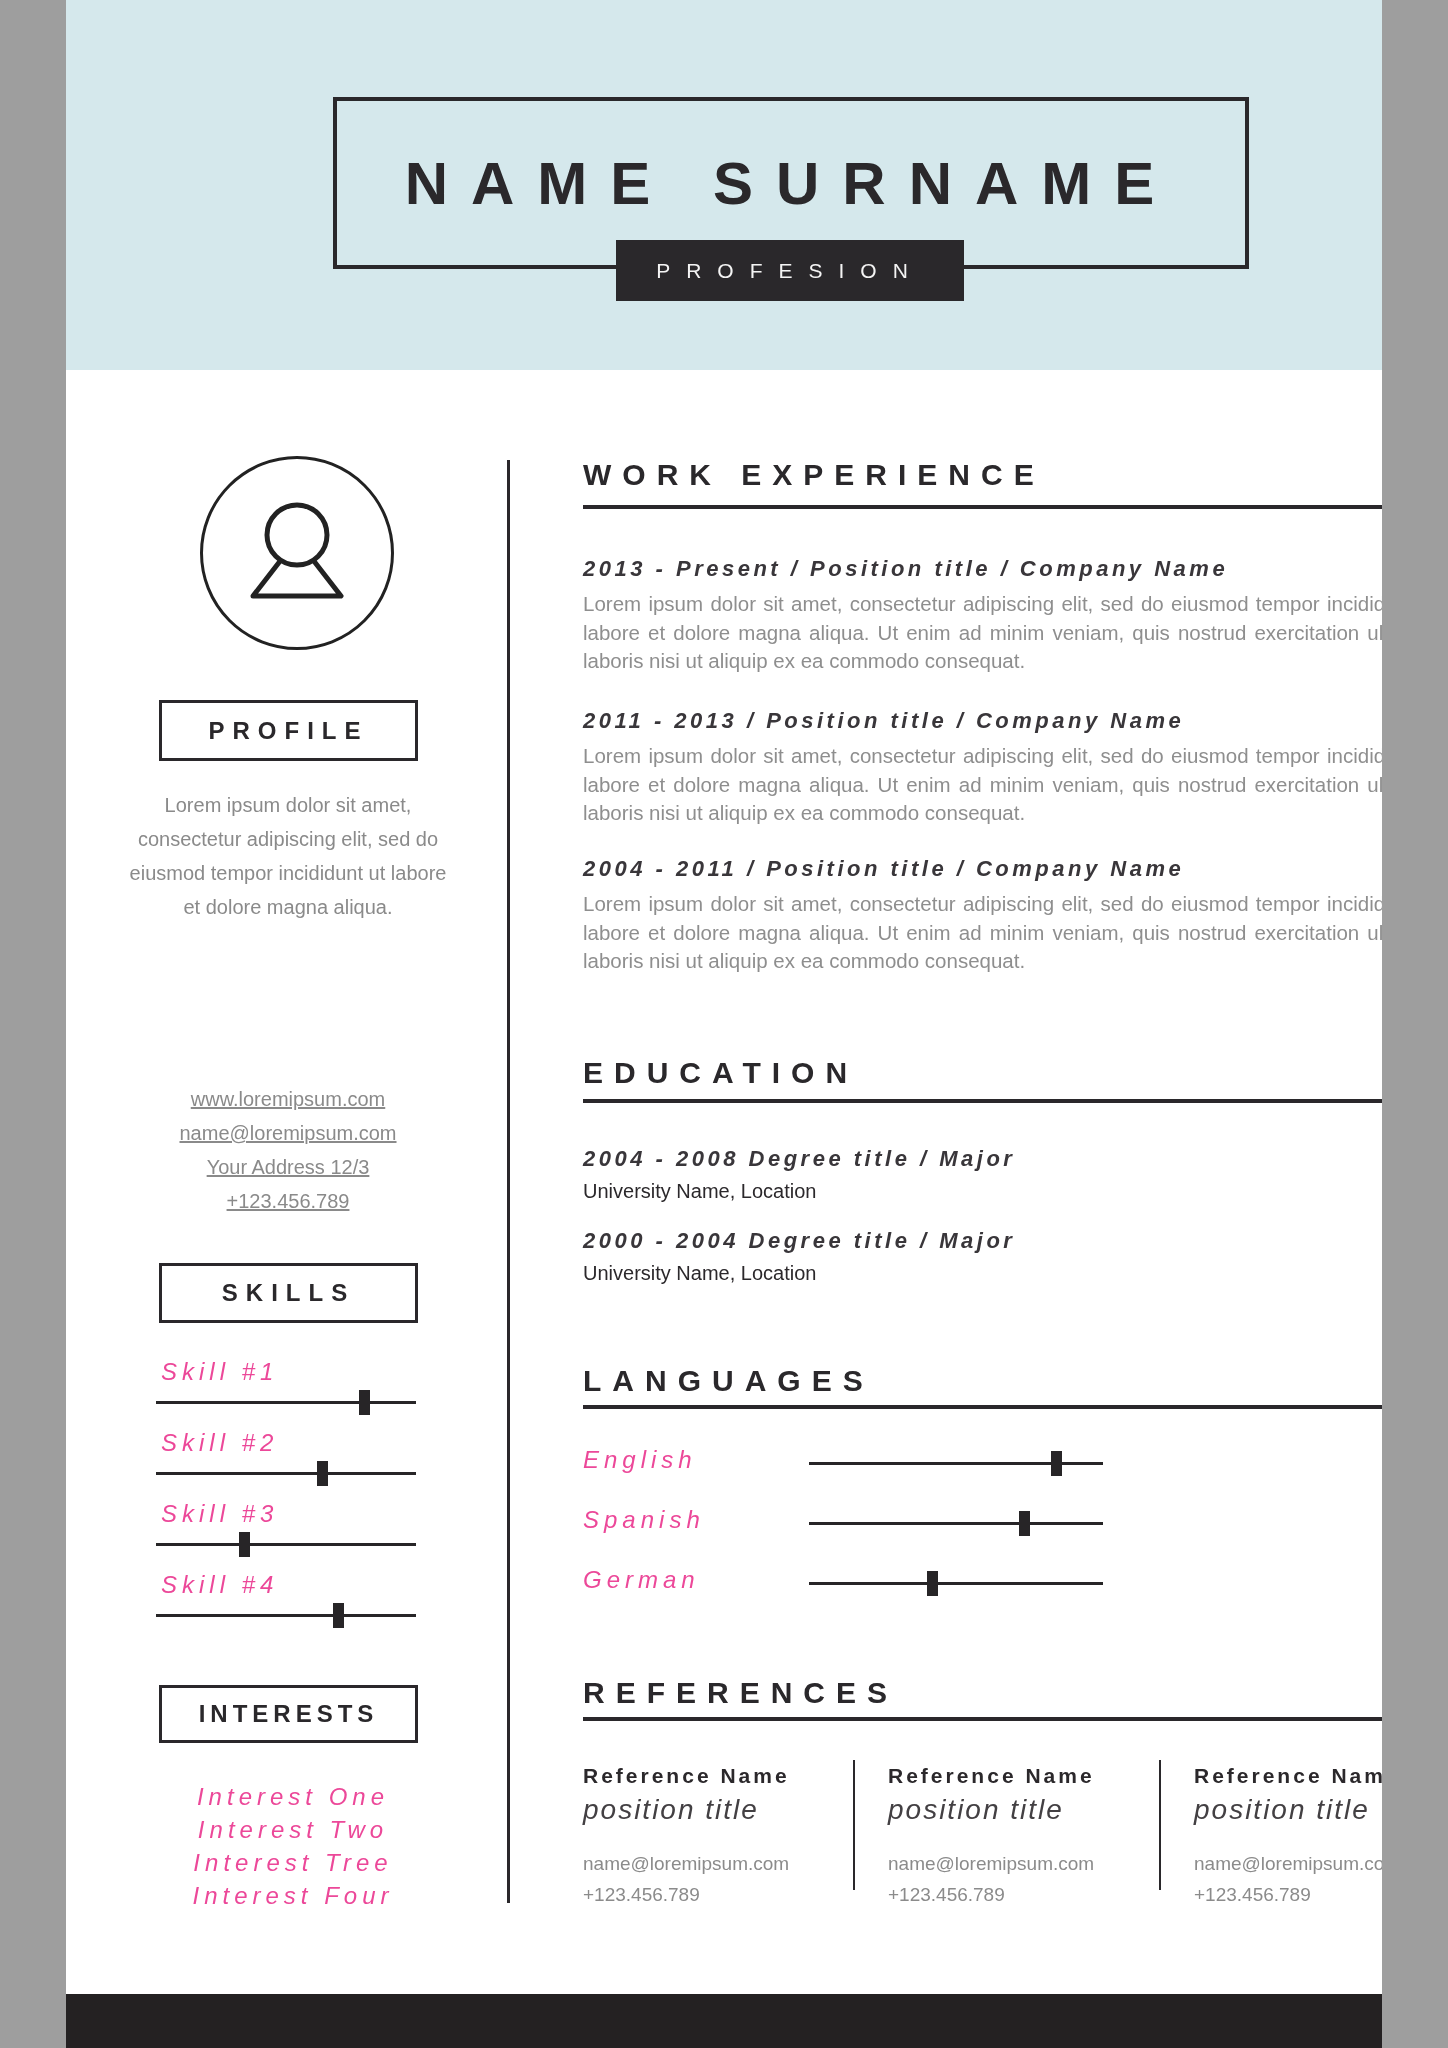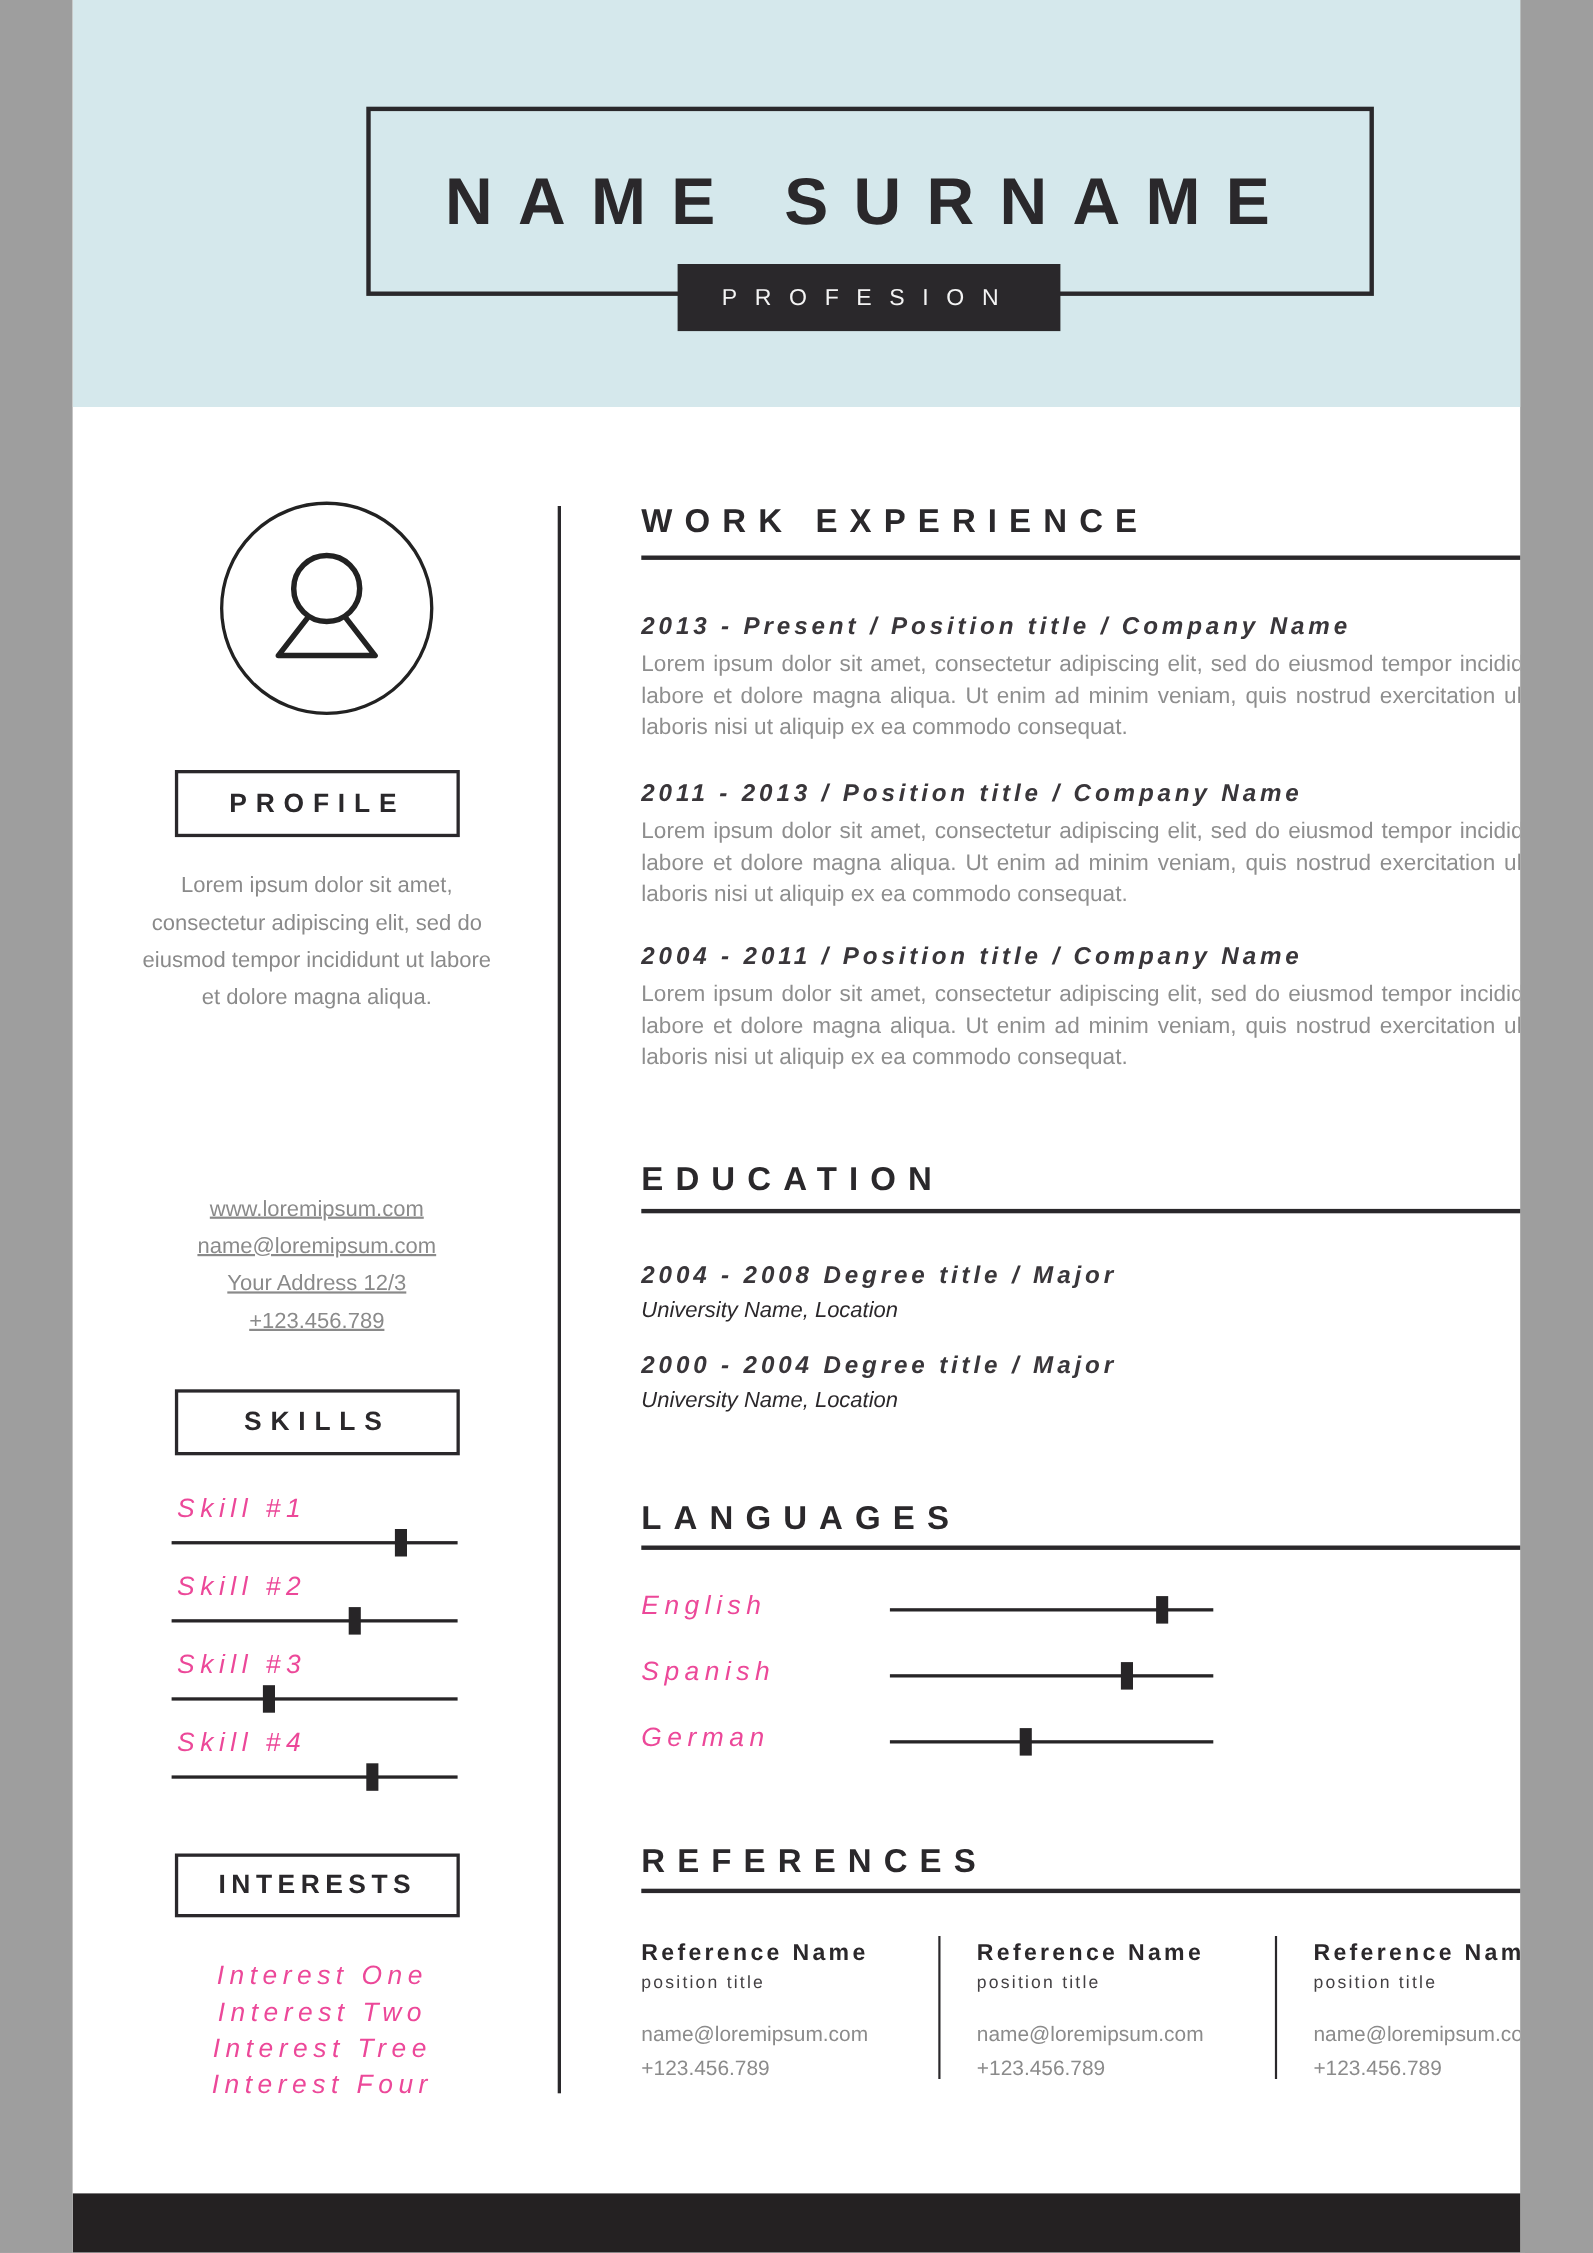--- a/index.html
+++ b/index.html
@@ -81,32 +81,32 @@
     letter-spacing:3.5px; color:#39363a; white-space:nowrap;
   }
   .jt1{top:556px}.jt2{top:708px}.jt3{top:856px}
   .job-desc {
     position:absolute; left:517px; width:855px; color:#8e8e8e; font-size:20.5px;
     line-height:28.5px; text-align:justify;
   }
   .jd1{top:590px}.jd2{top:742px}.jd3{top:890px}
 
   .et1{top:1146px}.et2{top:1228px}
-  .edu-school { position:absolute; left:517px; font-size:20px; color:#2b282b; white-space:nowrap;font-style:italic; }
+  .edu-school { position:absolute; left:517px; font-size:20px; color:#2b282b; white-space:nowrap; }
   .es1{top:1180px}.es2{top:1262px}
 
   .lang-label { position:absolute; left:517px; }
   .ll1{top:1446px}.ll2{top:1506px}.ll3{top:1566px}
   .lang-slider { left:743px; width:294px; }
   .ls1{top:1450px}.ls2{top:1510px}.ls3{top:1570px}
 
   .ref-col { position:absolute; top:1764px; width:270px; }
   .rc1{left:517px}.rc2{left:822px}.rc3{left:1128px}
   .ref-name { font-size:21px; font-weight:700; letter-spacing:3px; color:#2b282b; white-space:nowrap; }
-  .ref-pos  { font-size:16px; letter-spacing:2px; color:#434043; margin-top:6px; white-space:nowrap; }
+  .ref-pos  { font-size:28px; font-style:italic; letter-spacing:2px; color:#434043; margin-top:6px; white-space:nowrap; }
   .ref-mail { font-size:19px; color:#8b8b8b; margin-top:27px; white-space:nowrap; }
   .ref-tel  { font-size:19px; color:#8b8b8b; margin-top:9px; white-space:nowrap; }
   .ref-sep  { position:absolute; top:1760px; width:2px; height:130px; background:#2a282b; }
   .rs1{left:787px}.rs2{left:1093px}
 
   .footer { position:absolute; left:0; top:1994px; width:1448px; height:54px; background:#242122; }
 </style>
 </head>
 <body>
 

